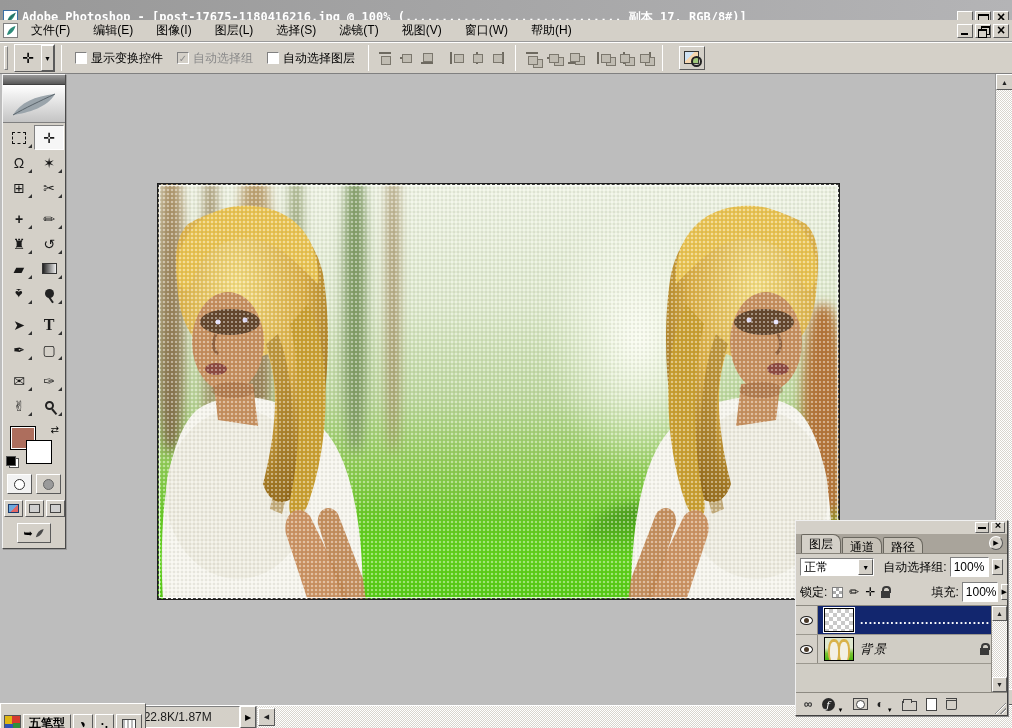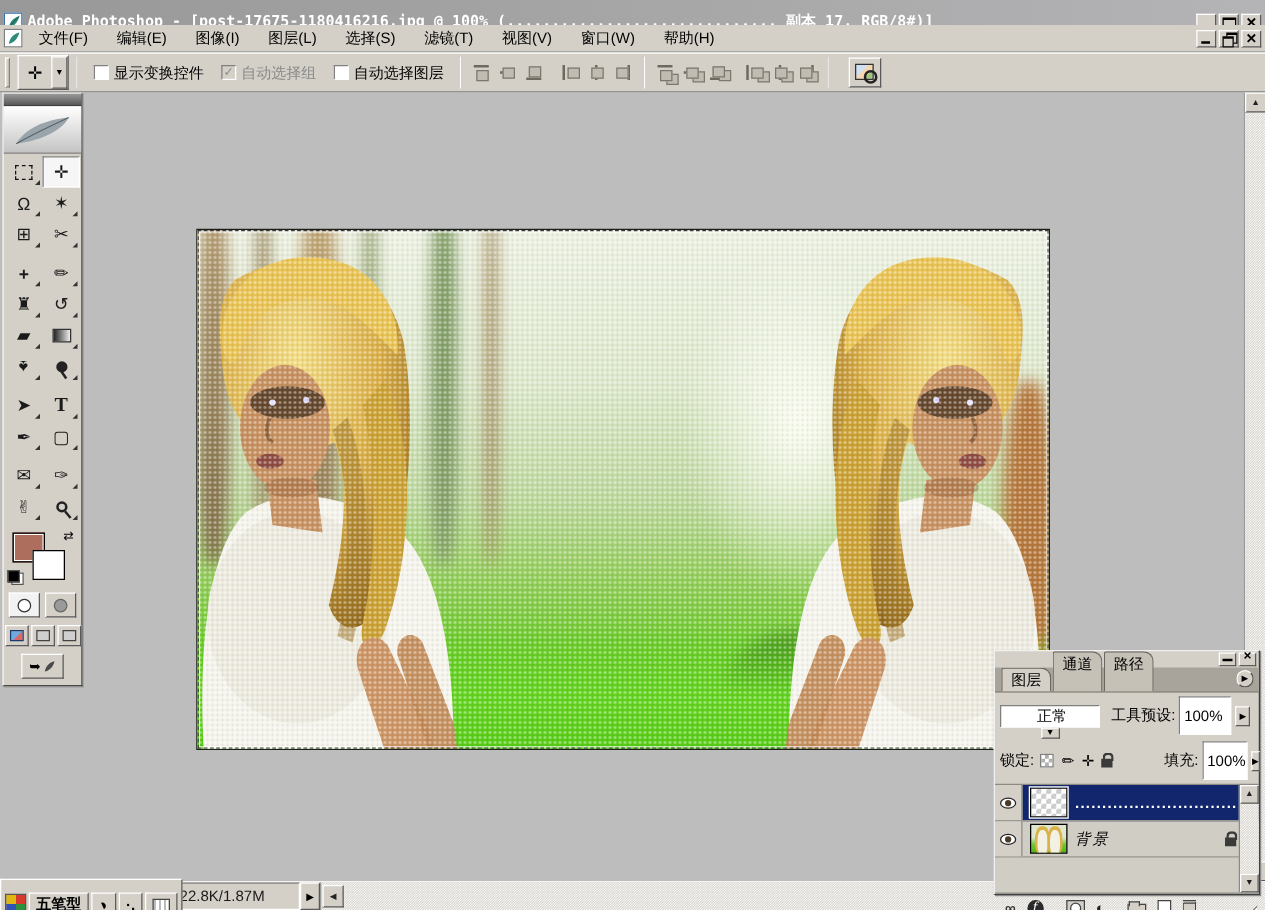--- a/index.html
+++ b/index.html
@@ -177,32 +177,32 @@
   
   .palette { position:absolute; left:795px; top:520px; width:213px; height:196px; background:#d4d0c8;
     border:1px solid; border-color:#f0f0f0 #404040 #404040 #f0f0f0; box-shadow:1px 1px 0 #8a8a8a; }
   .pal-title { height:13px; display:flex; justify-content:flex-end; align-items:center; gap:2px; padding:1px 2px; }
   .pal-wbtn { width:14px; height:11px; position:relative; }
   .pal-wbtn.min::after { content:""; position:absolute; left:2px; top:4px; width:8px; height:2px; background:#000; }
   .pal-wbtn.cls::after { content:"×"; position:absolute; left:0; top:-4px; width:100%; text-align:center;
     font-size:11px; font-weight:bold; }
   .pal-tabs { height:20px; background:#a9a49b; border-bottom:1px solid #87837a; display:flex; align-items:flex-end;
     padding-left:5px; position:relative; }
-  .ltab { height:32px; padding:1px 7px 0; margin-right:1px; background:#c6c1b7; border:1px solid #6a675f;
+  .ltab { height:16px; padding:1px 7px 0; margin-right:1px; background:#c6c1b7; border:1px solid #6a675f;
     border-bottom:none; border-radius:2px 8px 0 0; font-size:12px; white-space:nowrap; }
   .ltab.active { background:#d4d0c8; height:19px; }
   .pal-menu-btn { position:absolute; right:4px; bottom:3px; width:14px; height:14px; border-radius:50%;
     border:1px solid; border-color:#fff #555 #555 #fff; background:#d4d0c8; display:flex; align-items:center;
     justify-content:center; font-size:7px; }
   .pal-row { display:flex; align-items:center; padding:3px 4px 2px; gap:3px; white-space:nowrap; }
-  .blend-box { width:80px; height:18px; display:flex; align-items:center;flex-direction:column; }
+  .blend-box { width:80px; height:18px; display:flex; align-items:center; }
   .blend-box .txt { flex:1; padding-left:3px; }
   .dd-btn { width:15px; height:16px; display:flex; align-items:center; justify-content:center; font-size:7px; }
   .pal-label { margin-left:6px; }
-  .val-box { width:42px; height:31px; display:flex; align-items:center; }
+  .val-box { width:42px; height:20px; display:flex; align-items:center; }
   .val-box .txt { flex:1; text-align:left; padding-left:3px; }
   .spin-btn { width:12px; height:16px; display:flex; align-items:center; justify-content:center; font-size:7px; }
   .lock-ics { display:flex; align-items:center; gap:6px; margin-left:2px; }
   .checker-ic { width:11px; height:11px; border:1px solid #808080;
     background-image:linear-gradient(45deg,#aaa 25%,transparent 25%,transparent 75%,#aaa 75%),
       linear-gradient(45deg,#aaa 25%,transparent 25%,transparent 75%,#aaa 75%);
     background-size:6px 6px; background-position:0 0,3px 3px; background-color:#fff; }
   .glyph-ic { font-size:12px; }
   .padlock { width:9px; height:7px; background:#3a3a3a; position:relative; margin-top:4px; }
   .padlock::before { content:""; position:absolute; left:1px; top:-5px; width:5px; height:5px;
@@ -548,21 +548,21 @@
       <span class="ltab active">图层</span>
       <span class="ltab">通道</span>
       <span class="ltab">路径</span>
       <span class="pal-menu-btn">▶</span>
     </div>
     <div class="pal-row">
       <span class="blend-box sunken">
         <span class="txt">正常</span>
         <span class="dd-btn raised">▼</span>
       </span>
-      <span class="pal-label">工具预设:</span>
+      <span class="pal-label">自动选择组:</span>
       <span class="val-box sunken">
         <span class="txt">100%</span>
       </span>
       <span class="spin-btn raised">▶</span>
     </div>
     <div class="pal-row">
       <span>锁定:</span>
       <span class="lock-ics">
         <span class="checker-ic"></span>
         <span class="glyph-ic">✏</span>

